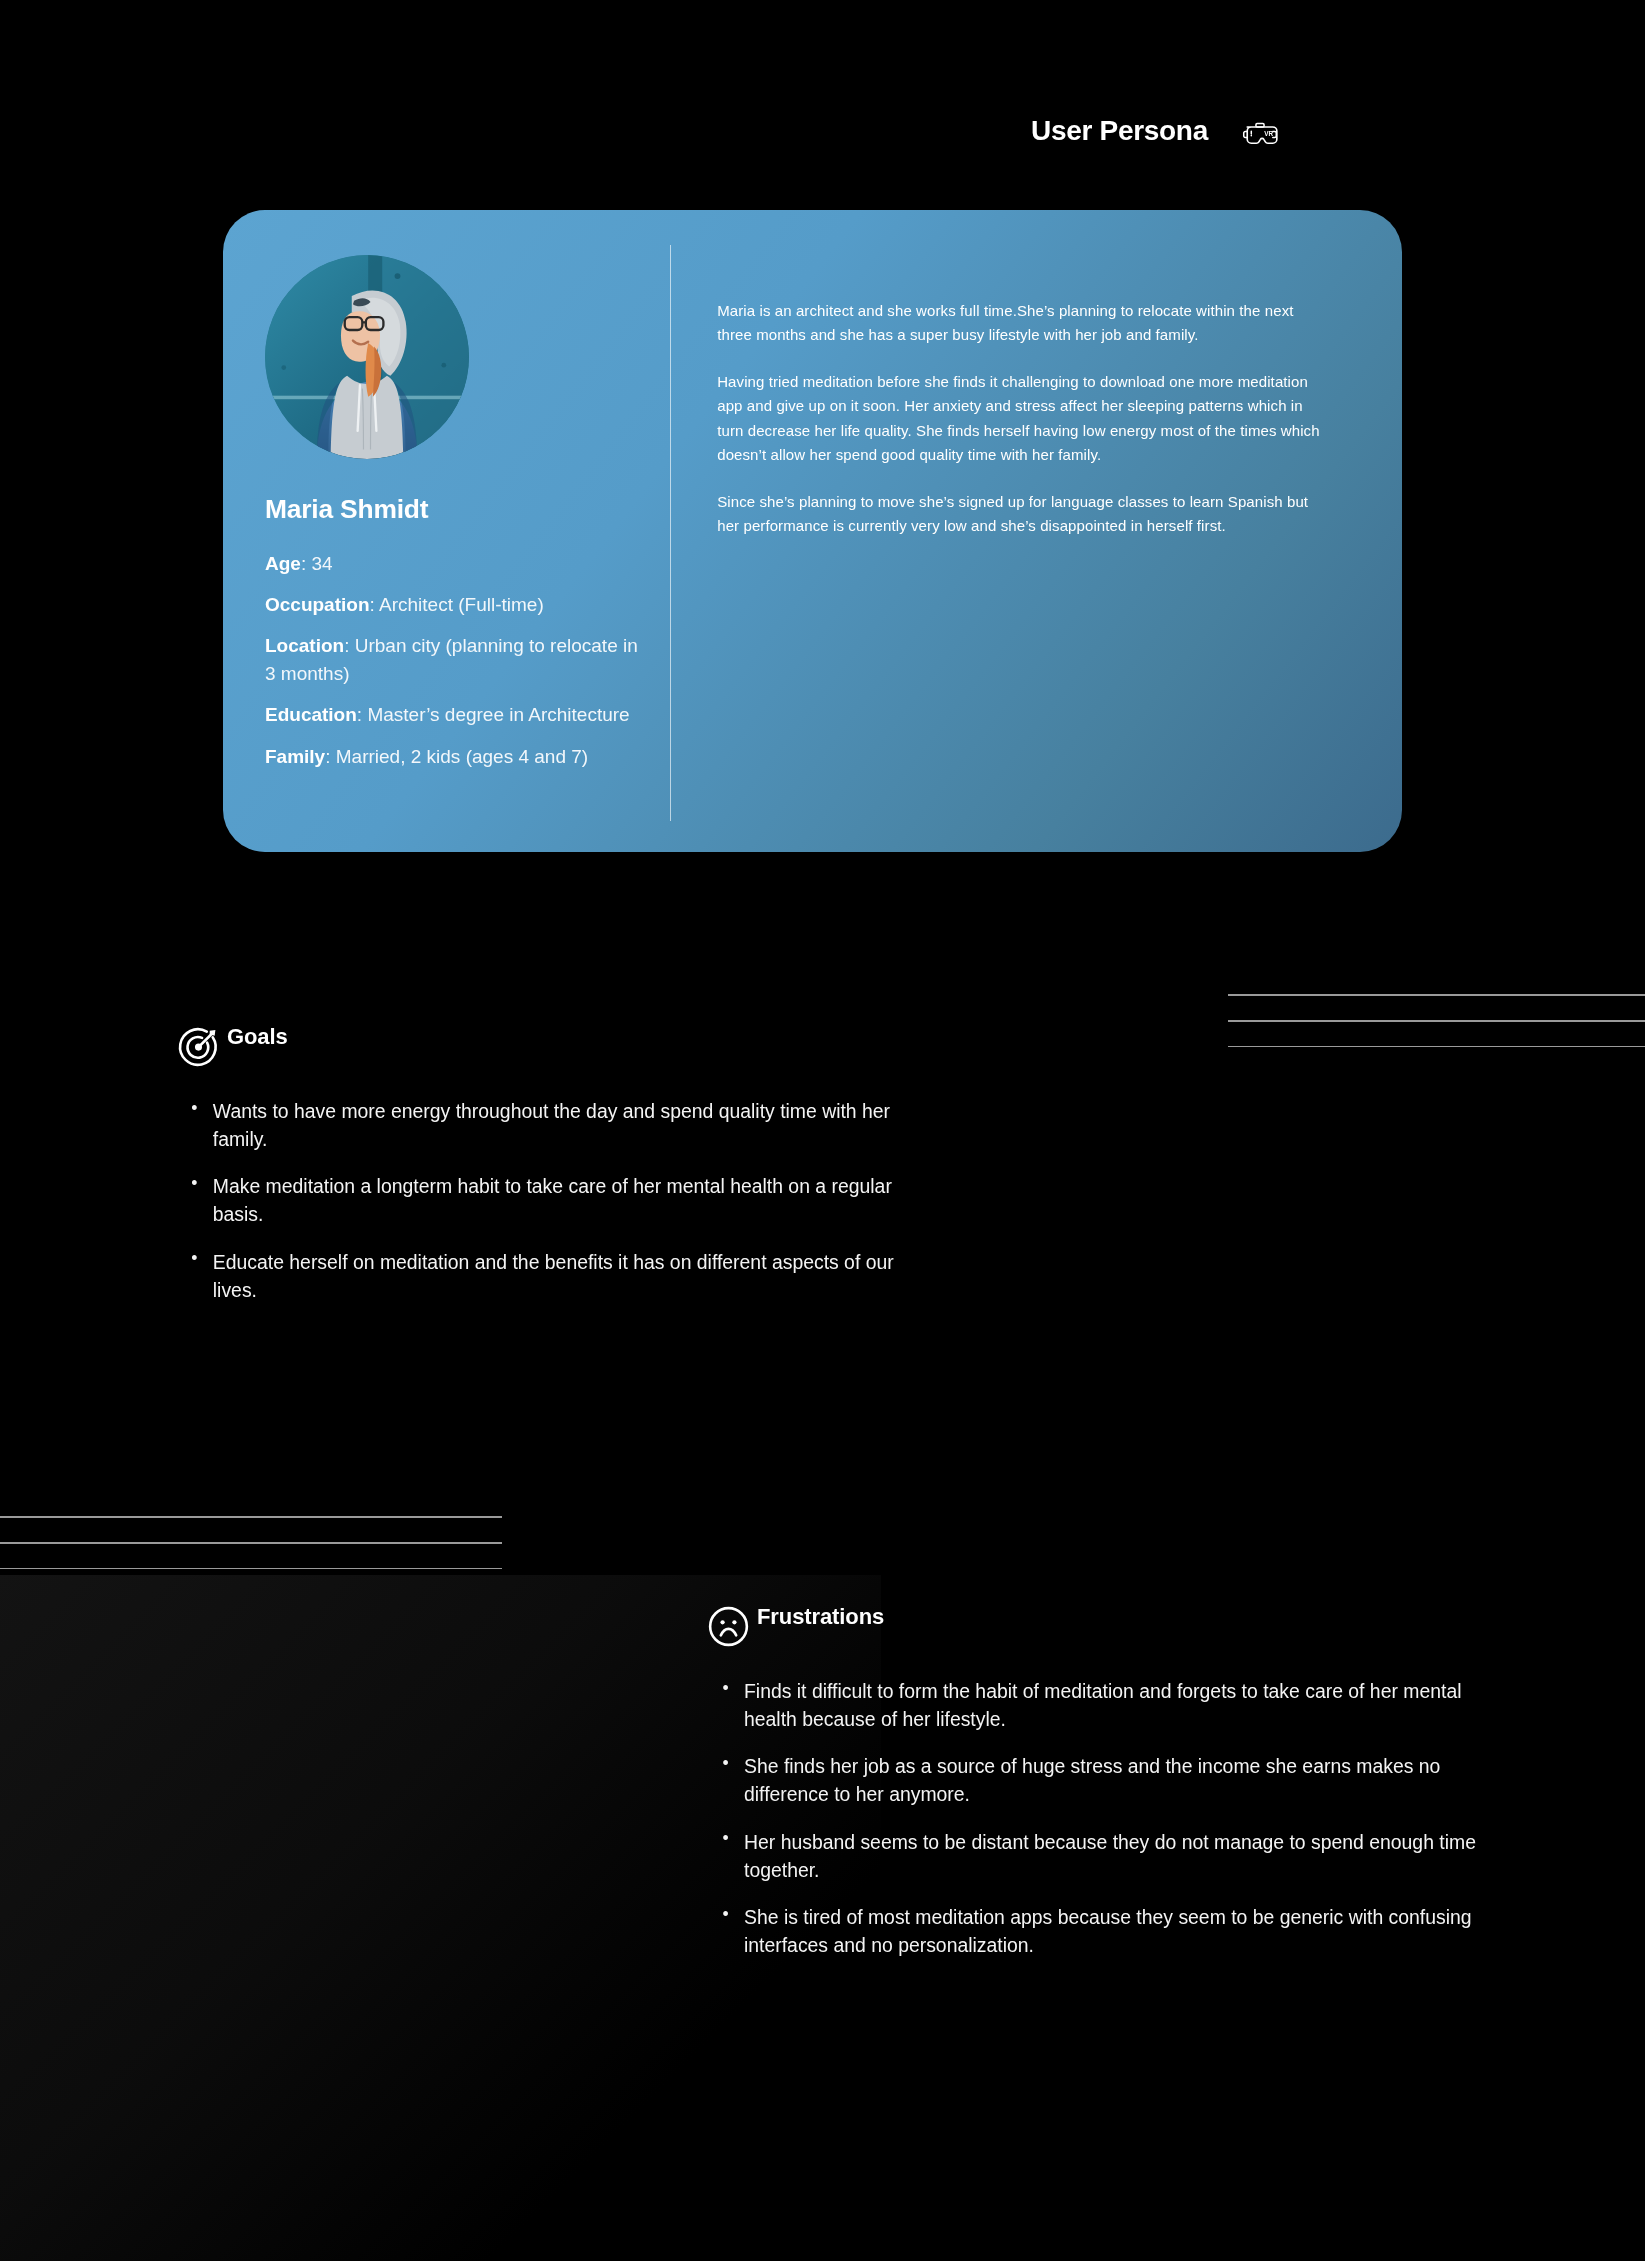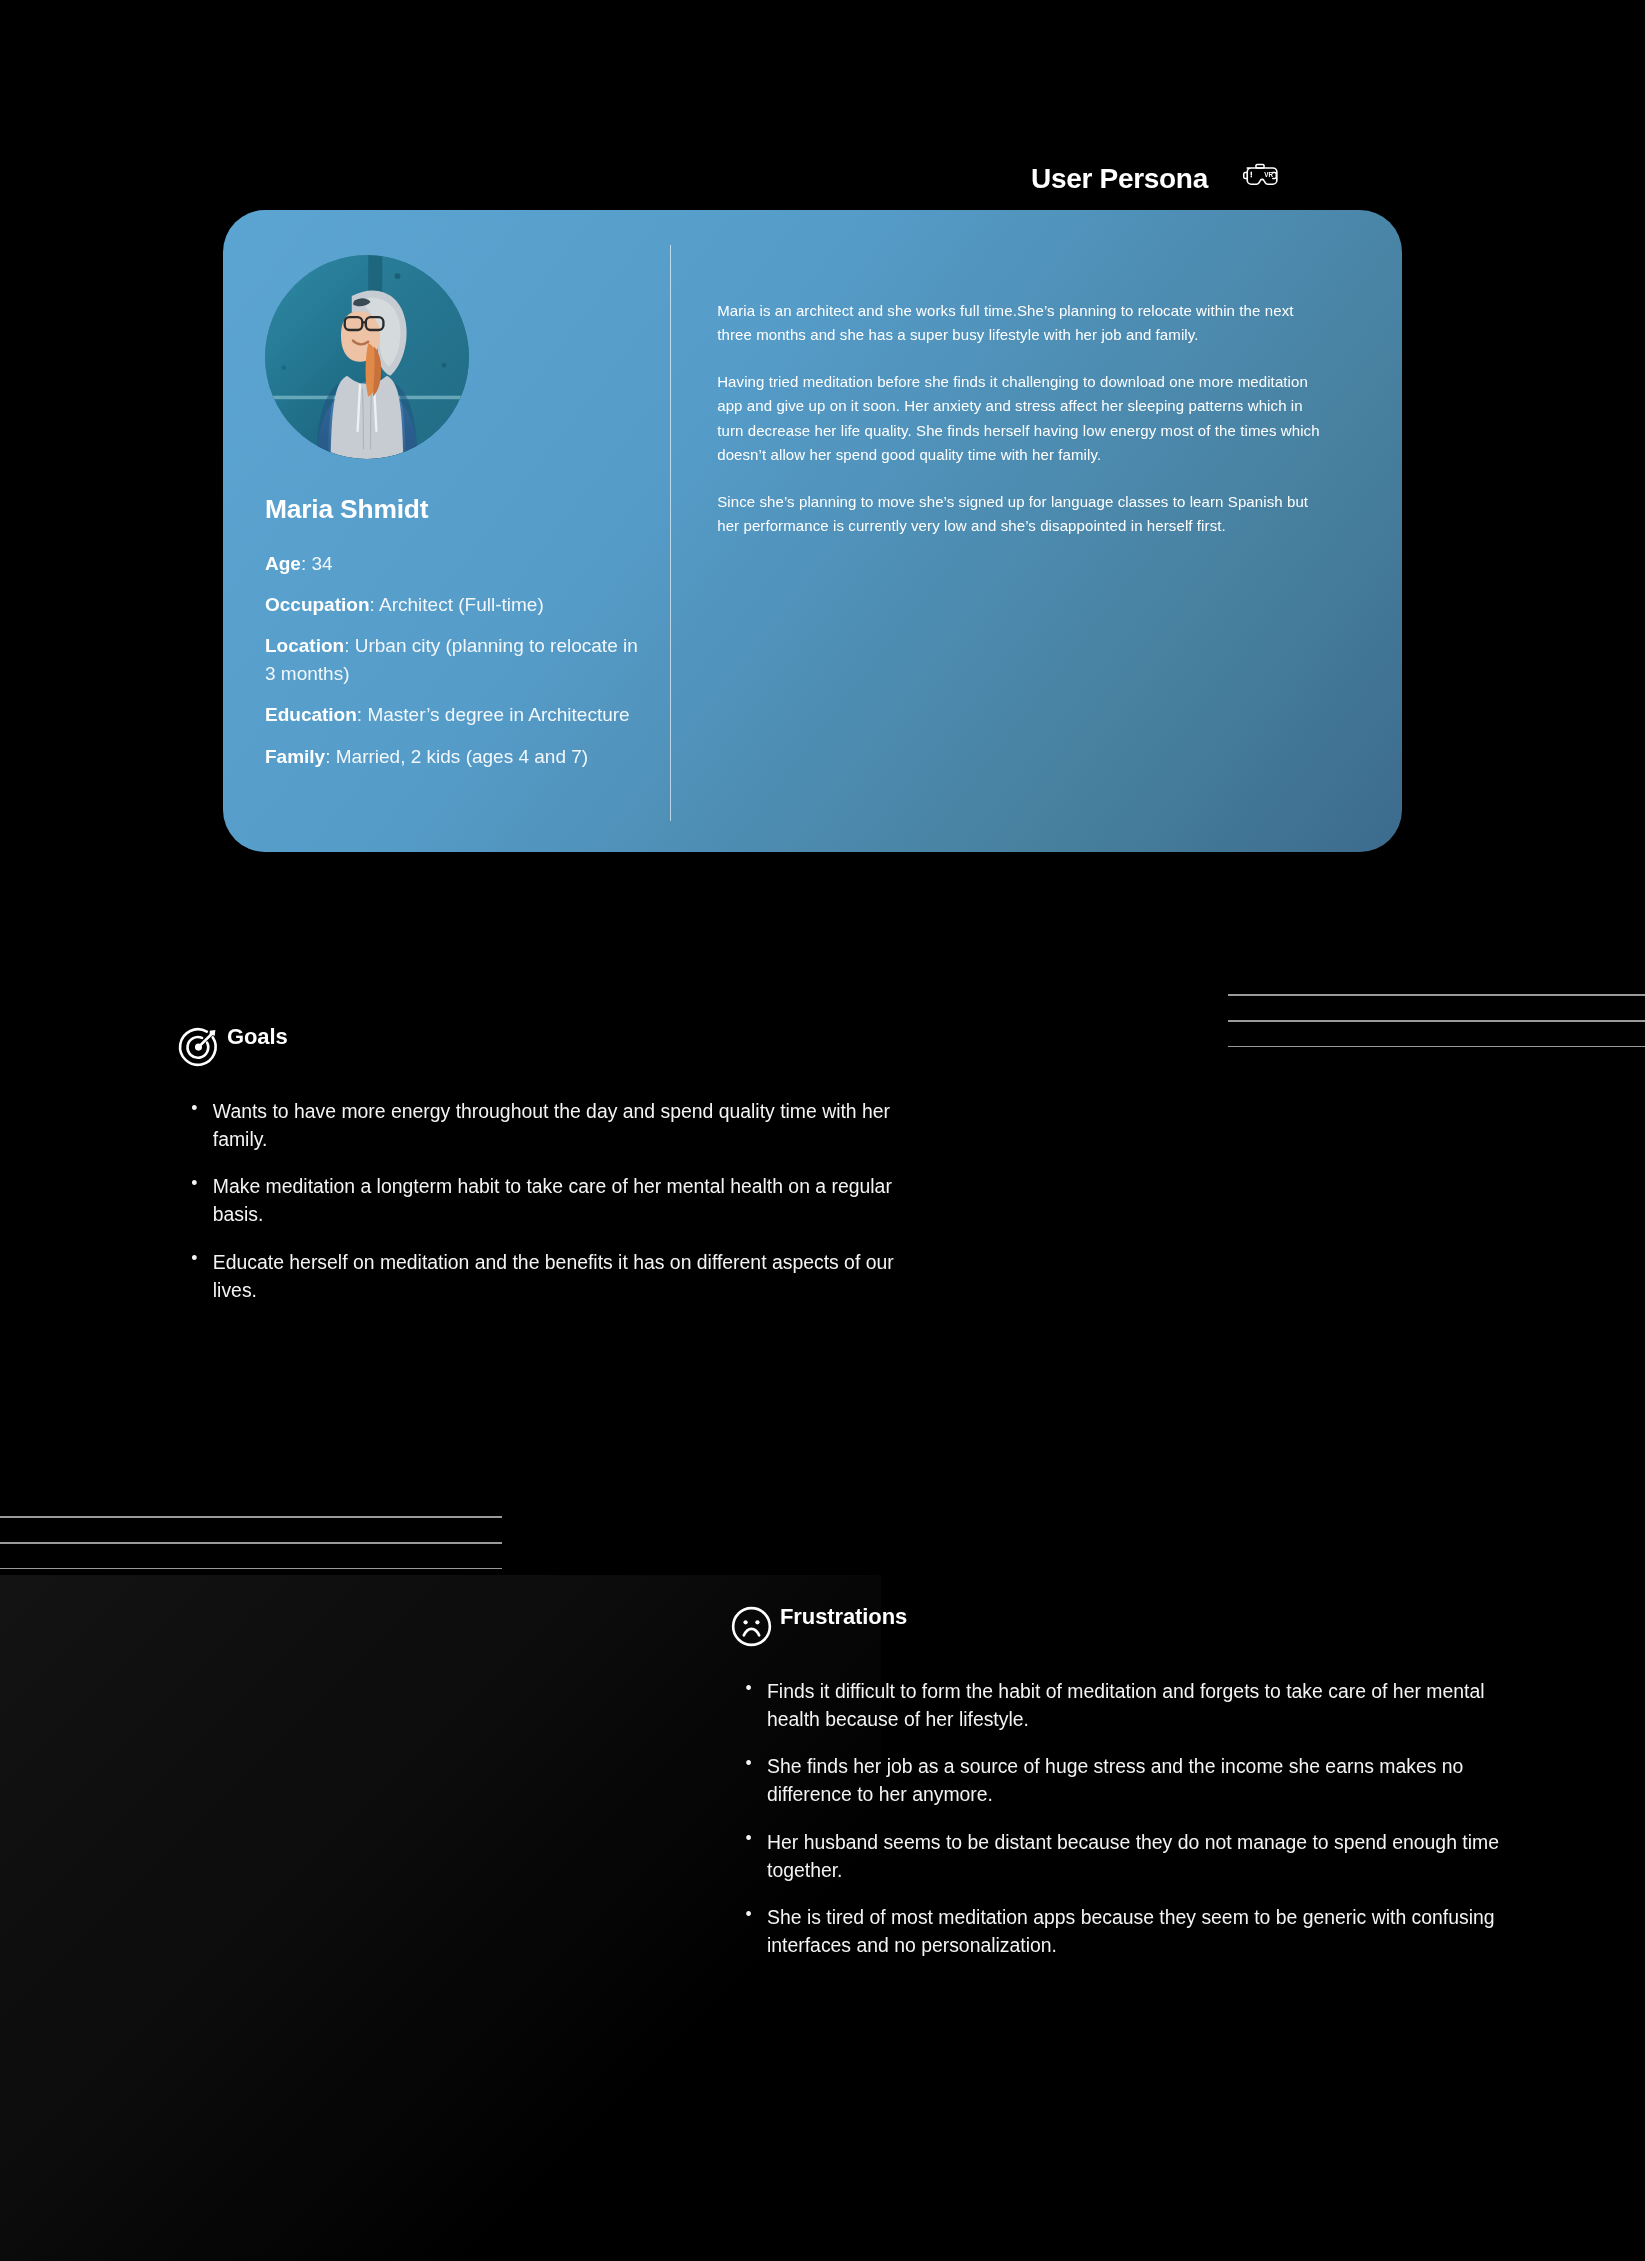--- a/index.html
+++ b/index.html
@@ -28,23 +28,22 @@
     opacity: .9;
     pointer-events: none;
   }
 
   
   .header {
     position: absolute;
     top: 115px;
     left: 1031px;
     display: flex;
-    align-items: flex-start;
+    align-items: flex-end;
     gap: 34px;
-    margin-top: 48px;
   }
   .header-title {
     font-size: 28px;
     font-weight: bold;
     letter-spacing: -0.3px;
     color: #ffffff;
     white-space: nowrap;
   }
   .vr-icon { width: 36px; height: 25px; display: block; }
 
@@ -156,21 +155,21 @@
     position: absolute;
     left: 3.5px;
     top: -1.2px;
     font-size: 17.6px;
     color: #f4f4f4;
   }
 
   .goals-section        { left: 176px;  top: 1024px; width: 764px; }
   .goals-section .bullets { margin-left: 11.8px; width: 746px; }
 
-  .frustrations-section { left: 729px; top: 1604px; width: 787px; }
+  .frustrations-section { left: 706px; top: 1604px; width: 787px; }
   .frustrations-section .bullets { margin-left: 13px; width: 770px; }
 </style>
 </head>
 <body>
 
 <div class="bg-sheen"></div>
 
 <div class="header">
   <div class="header-title">User Persona</div>
   <span class="vr-icon-wrap">

